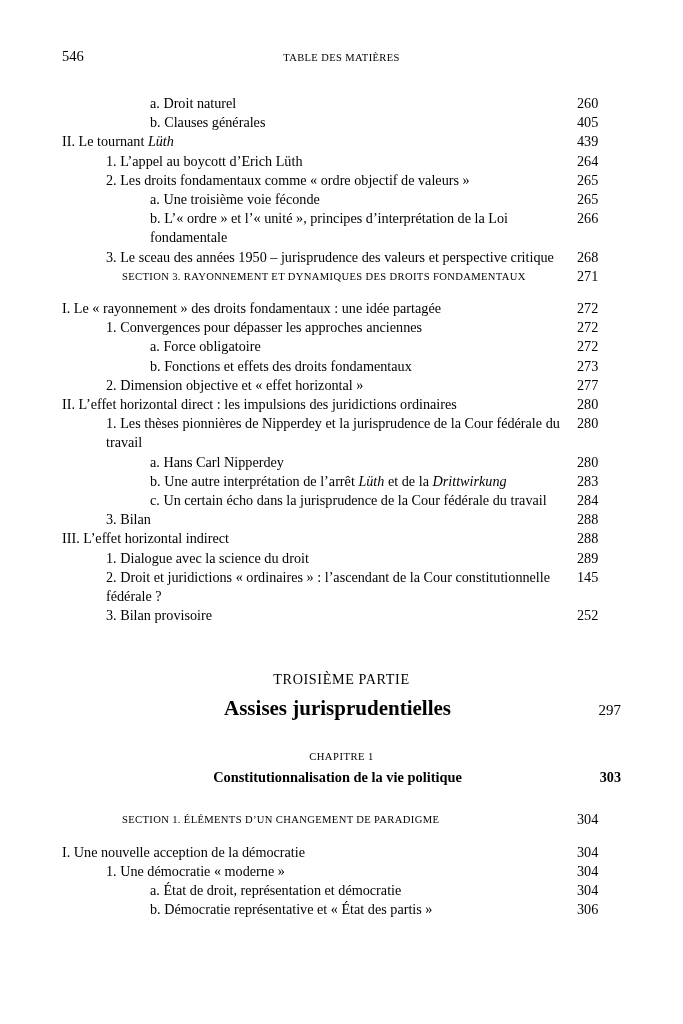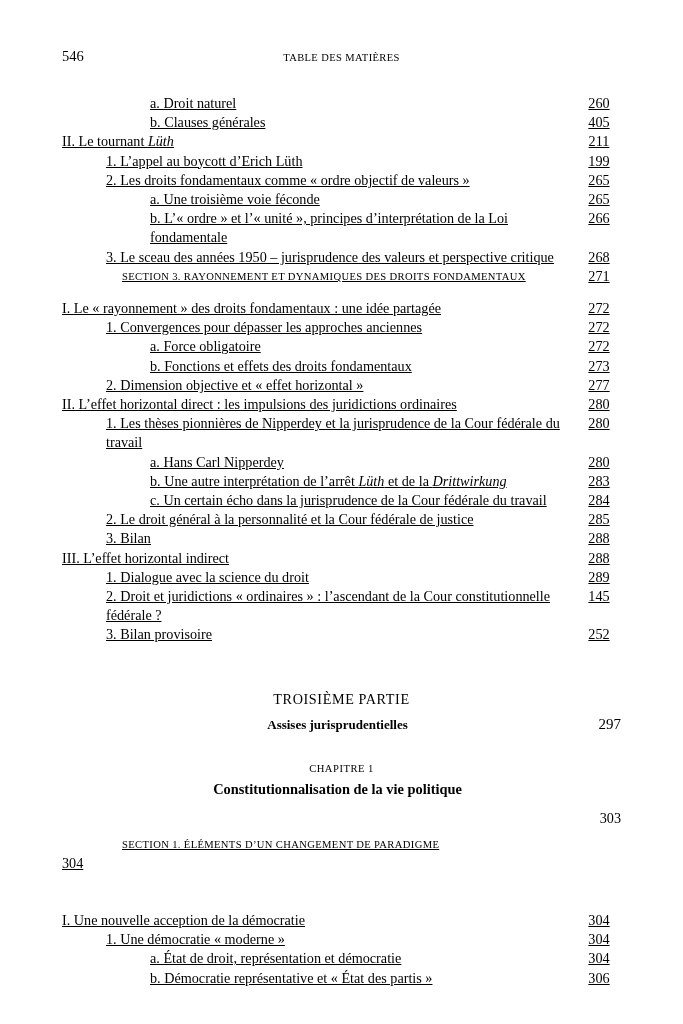--- a/index.html
+++ b/index.html
@@ -41,29 +41,28 @@
   }
   .toc {
     font-size: 0;
   }
   .entry {
     display: flex;
     align-items: flex-start;
     font-size: 14.2px;
     line-height: 19.2px;
     margin: 0;
-    text-decoration: underline;
   }
   .entry .txt {
     flex: 1 1 auto;
     padding-right: 8px;
   }
   .entry .pg {
     flex: 0 0 44px;
-    text-align: center;
+    text-align: left;
     font-size: 14.2px;
   }
   
   .lvl0 .txt { padding-left: 0; }
   .lvl1 .txt { padding-left: 44px; }
   .lvl2 .txt { padding-left: 88px; }
   .sec {
     font-size: 10.6px;
     letter-spacing: 0.35px;
     padding-left: 60px;
@@ -79,21 +78,21 @@
     margin-bottom: 8px;
   }
   .part-title-row {
     display: flex;
     align-items: baseline;
     margin-top: 2px;
   }
   .part-title {
     flex: 1 1 auto;
     text-align: center;
-    font-size: 13px;
+    font-size: 21px;
     font-weight: bold;
     padding-left: 44px;
     padding-right: 8px;
   }
   .part-title-pg {
     flex: 0 0 44px;
     text-align: right;
     font-size: 15px;
     font-weight: normal;
   }
@@ -115,24 +114,23 @@
     text-align: center;
     font-size: 14.4px;
     font-weight: bold;
     padding-left: 44px;
     padding-right: 8px;
   }
   .chapter-title-pg {
     flex: 0 0 44px;
     text-align: right;
     font-size: 14.2px;
-    font-weight: normal;
-    margin-top: 29px;
-  }
-  .after-chapter { margin-top: 8px; flex-direction: column; }
+    font-weight: bold;
+  }
+  .after-chapter { margin-top: 24px; }
   i { font-style: italic; }
 </style>
 </head>
 <body>
 
 <div class="page">
 
   <div class="header">
     <div class="folio">546</div>
     <div class="running-head">TABLE DES MATIÈRES</div>
@@ -143,25 +141,25 @@
     <div class="entry lvl2">
       <div class="txt">a. Droit naturel</div>
       <div class="pg">260</div>
     </div>
     <div class="entry lvl2">
       <div class="txt">b. Clauses générales</div>
       <div class="pg">405</div>
     </div>
     <div class="entry lvl0">
       <div class="txt">II. Le tournant <i>Lüth</i></div>
-      <div class="pg">211</div>
+      <div class="pg">439</div>
     </div>
     <div class="entry lvl1">
       <div class="txt">1. L’appel au boycott d’Erich Lüth</div>
-      <div class="pg">199</div>
+      <div class="pg">264</div>
     </div>
     <div class="entry lvl1">
       <div class="txt">2. Les droits fondamentaux comme « ordre objectif de valeurs »</div>
       <div class="pg">265</div>
     </div>
     <div class="entry lvl2">
       <div class="txt">a. Une troisième voie féconde</div>
       <div class="pg">265</div>
     </div>
     <div class="entry lvl2">
@@ -210,24 +208,20 @@
       <div class="txt">a. Hans Carl Nipperdey</div>
       <div class="pg">280</div>
     </div>
     <div class="entry lvl2">
       <div class="txt">b. Une autre interprétation de l’arrêt <i>Lüth</i> et de la <i>Drittwirkung</i></div>
       <div class="pg">283</div>
     </div>
     <div class="entry lvl2">
       <div class="txt">c. Un certain écho dans la jurisprudence de la Cour fédérale du travail</div>
       <div class="pg">284</div>
-    </div>
-    <div class="entry lvl1">
-      <div class="txt">2. Le droit général à la personnalité et la Cour fédérale de justice</div>
-      <div class="pg">285</div>
     </div>
     <div class="entry lvl1">
       <div class="txt">3. Bilan</div>
       <div class="pg">288</div>
     </div>
     <div class="entry lvl0">
       <div class="txt">III. L’effet horizontal indirect</div>
       <div class="pg">288</div>
     </div>
     <div class="entry lvl1">

